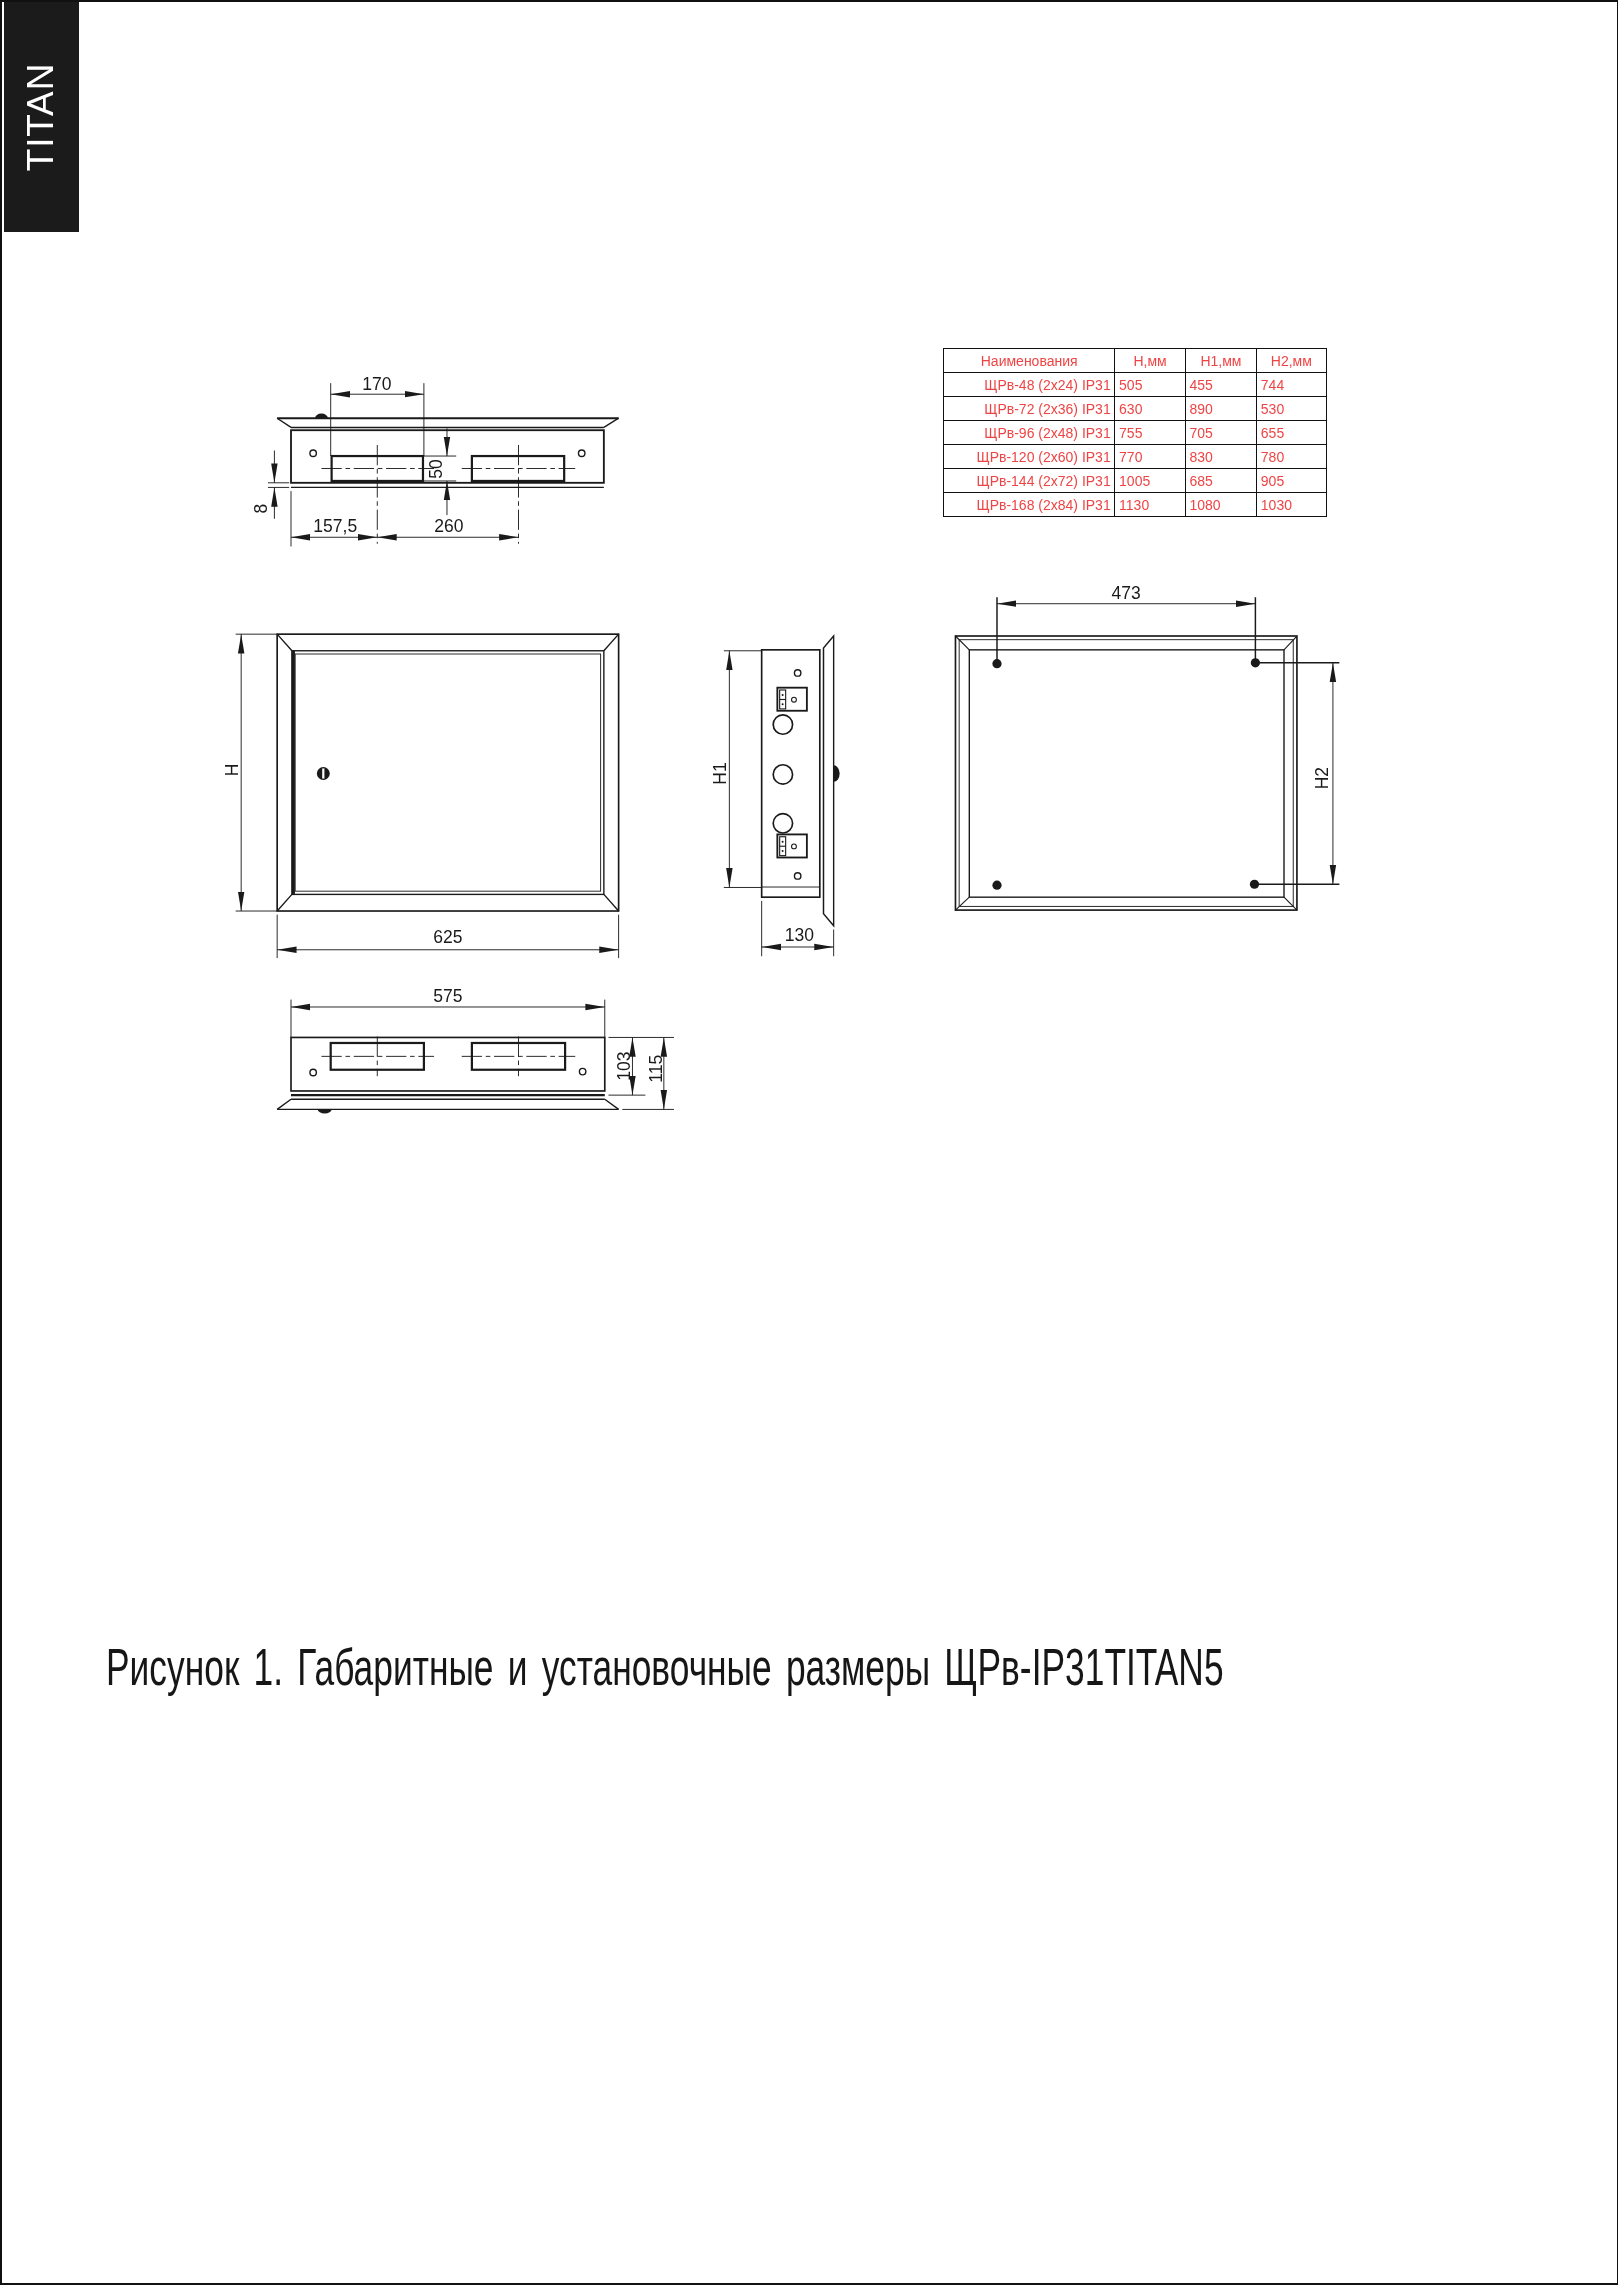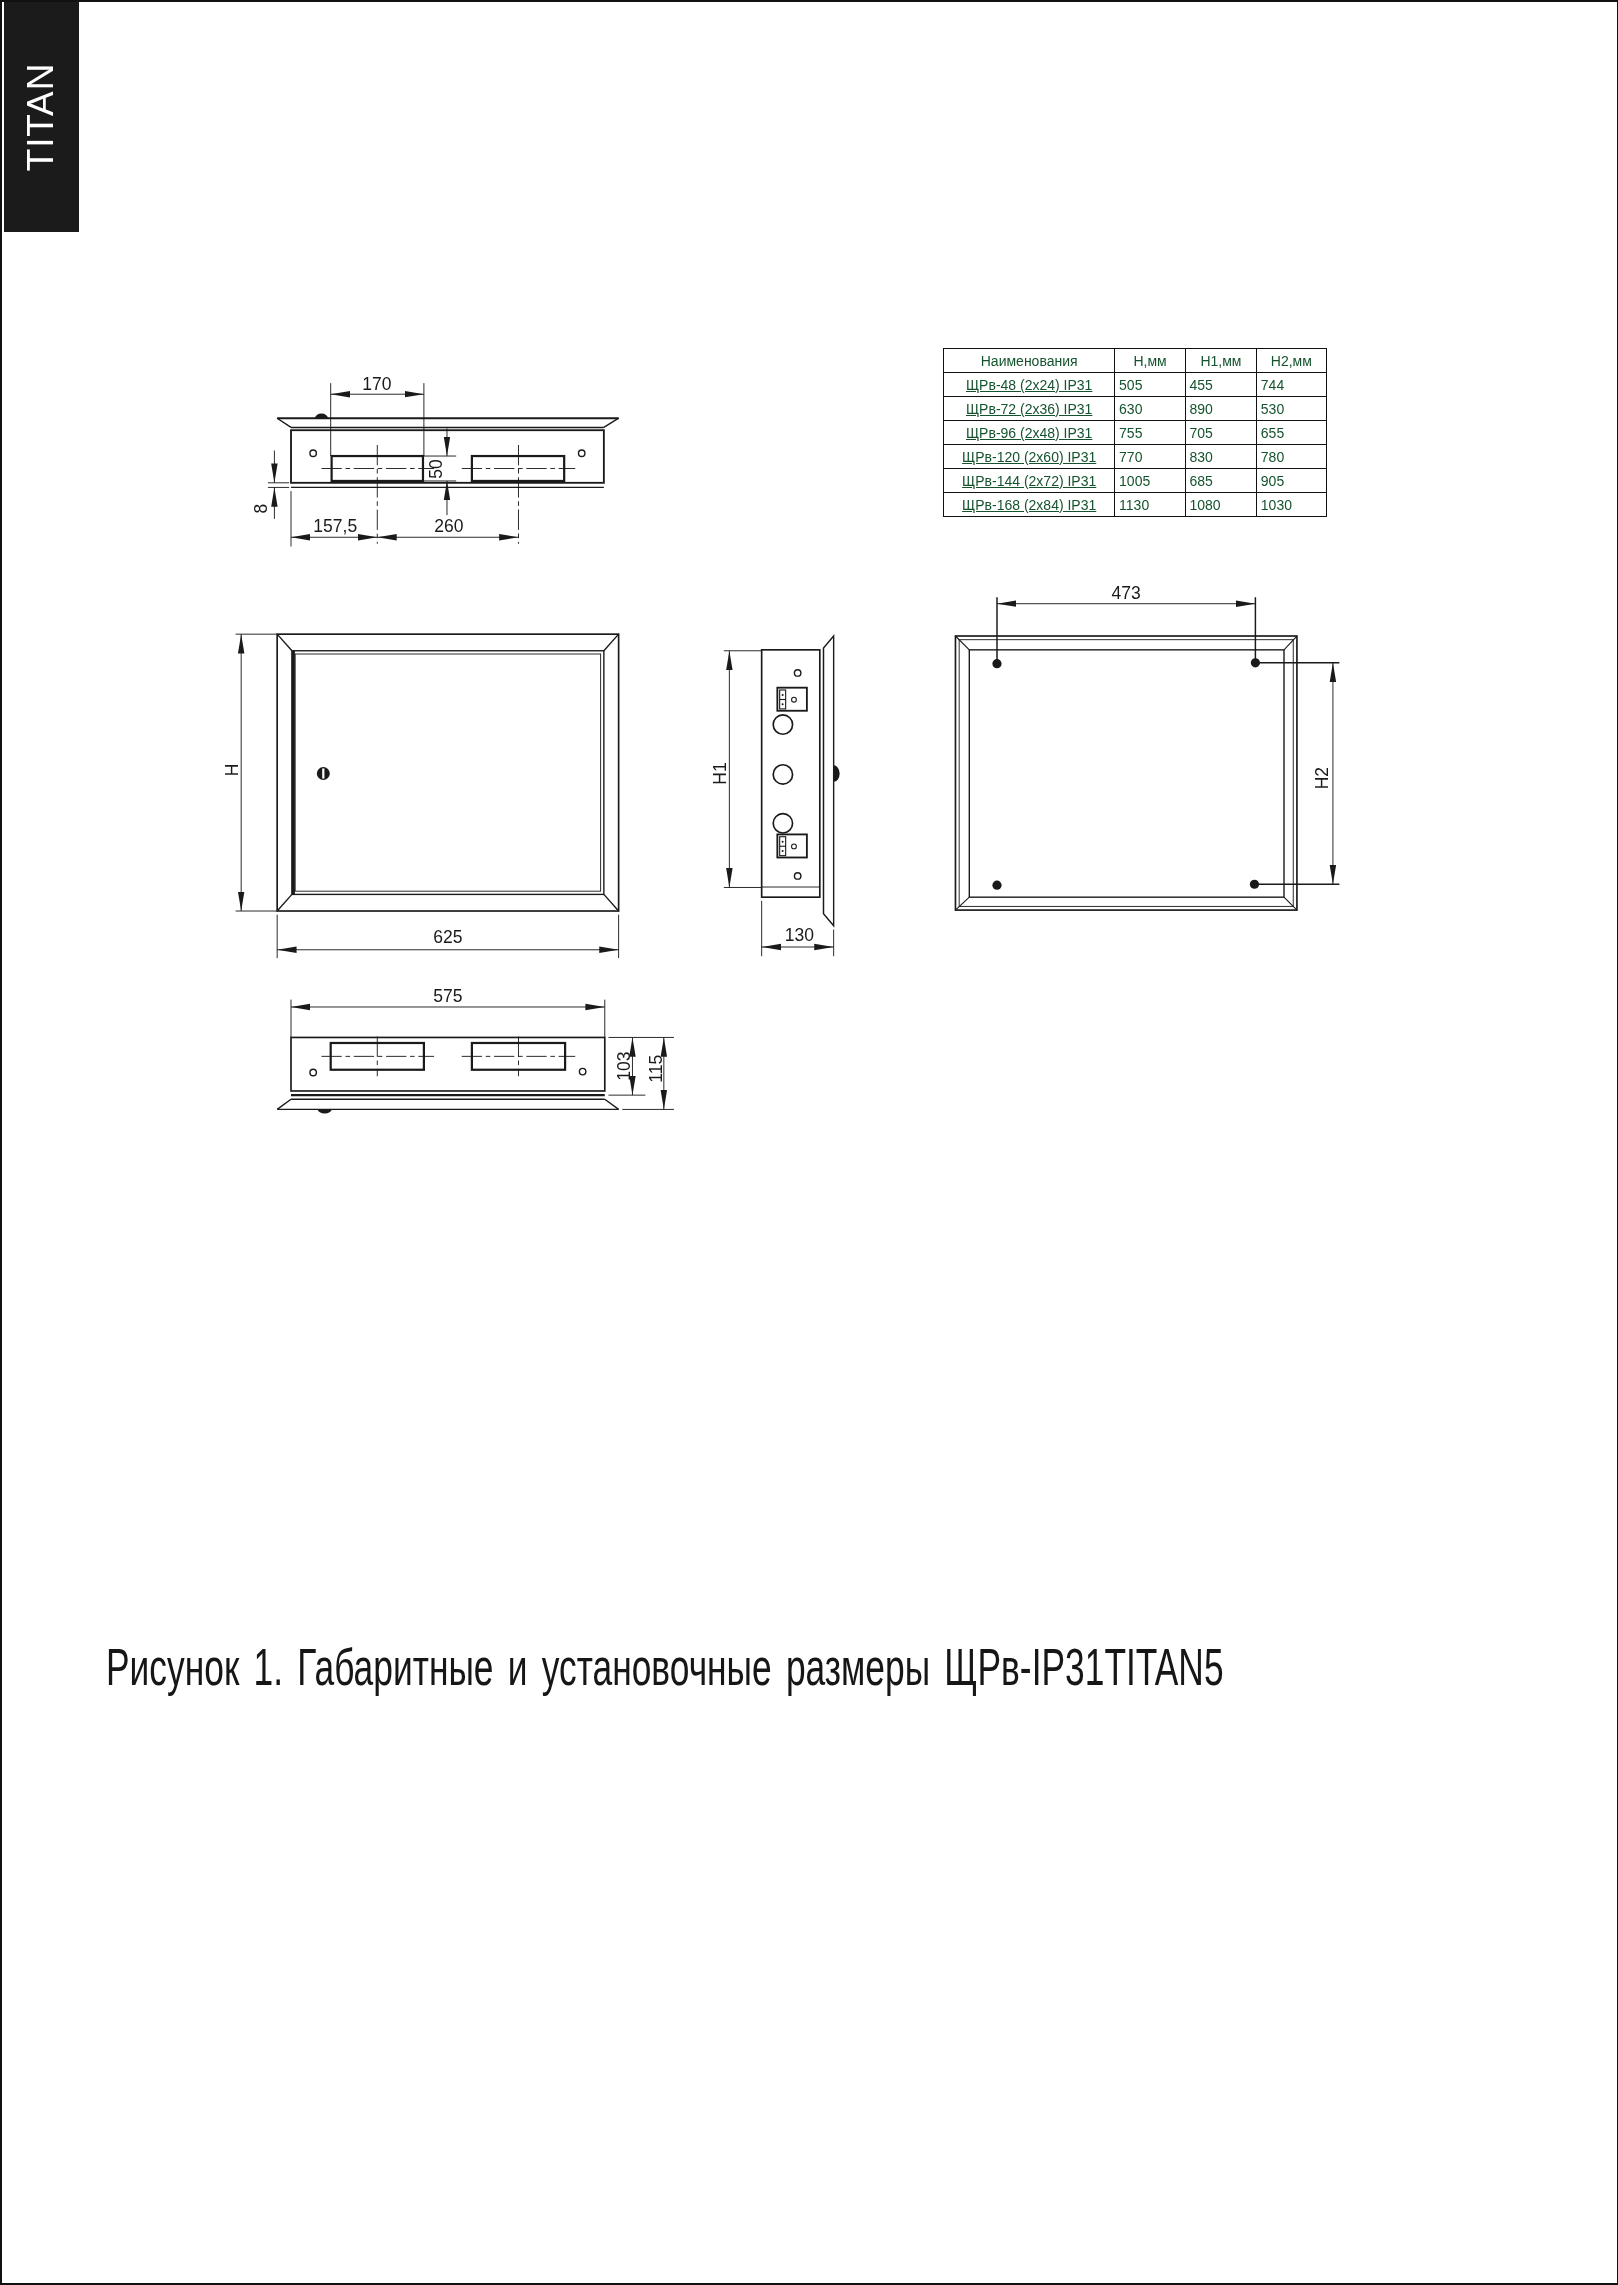--- a/index.html
+++ b/index.html
@@ -18,29 +18,29 @@
     transform:rotate(-90deg);white-space:nowrap;
   }
   
   svg.drawing{position:absolute;left:0;top:0;}
   svg.drawing text{
     font-family:"Liberation Sans",sans-serif;font-size:19px;fill:#1a1a1a;
   }
   
   .dimtable{
     position:absolute;left:941px;top:346px;width:349px;height:165px;
-    border-collapse:collapse;table-layout:fixed;font-size:14px;color:#14532d;
+    border-collapse:collapse;table-layout:fixed;font-size:14px;color:#ef4444;
     border:1.8px solid #111;
   }
   .dimtable td,.dimtable th{
     border:0.9px solid #111;padding:0 3.7px;height:23px;font-weight:400;
     white-space:nowrap;overflow:hidden;
   }
   .dimtable th{text-align:center;}
-  .dimtable td.namecol{text-align:center;text-decoration:underline;}
+  .dimtable td.namecol{text-align:right;}
   .dimtable td.numcol{text-align:left;}
   
   .caption{
     position:absolute;left:104px;top:1635px;font-size:52px;color:#161616;
     white-space:nowrap;transform:scaleX(0.68);transform-origin:left top;
     word-spacing:6.5px;letter-spacing:0;
   }
 </style>
 </head>
 <body>

